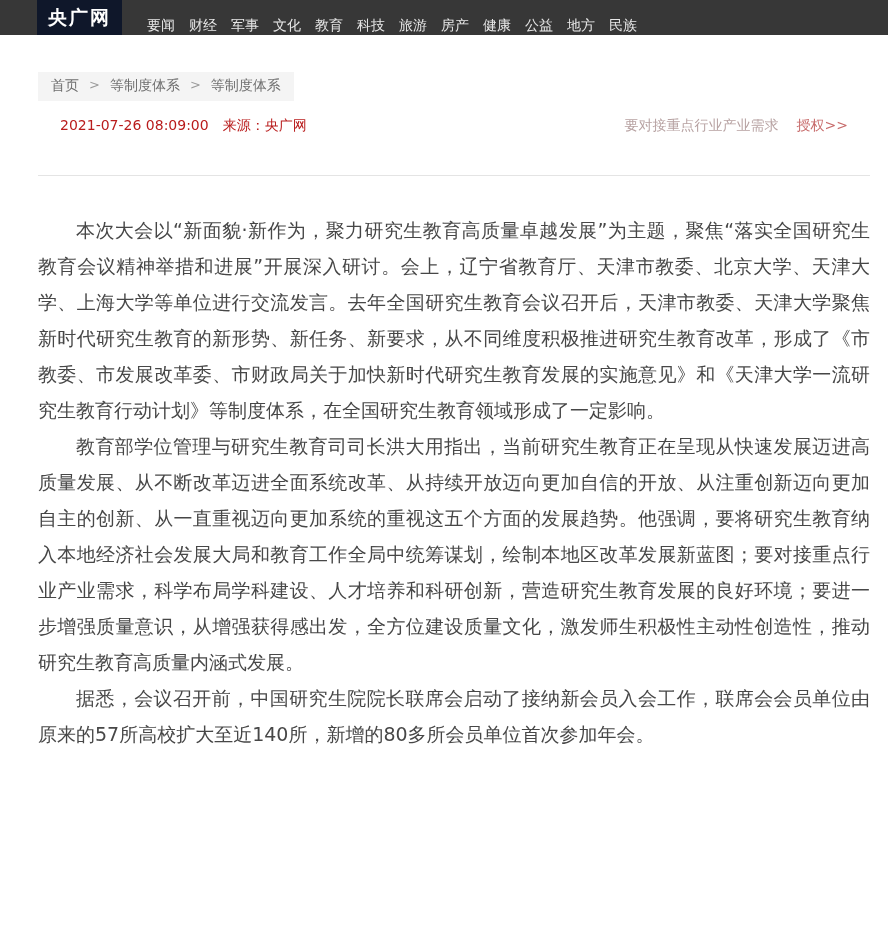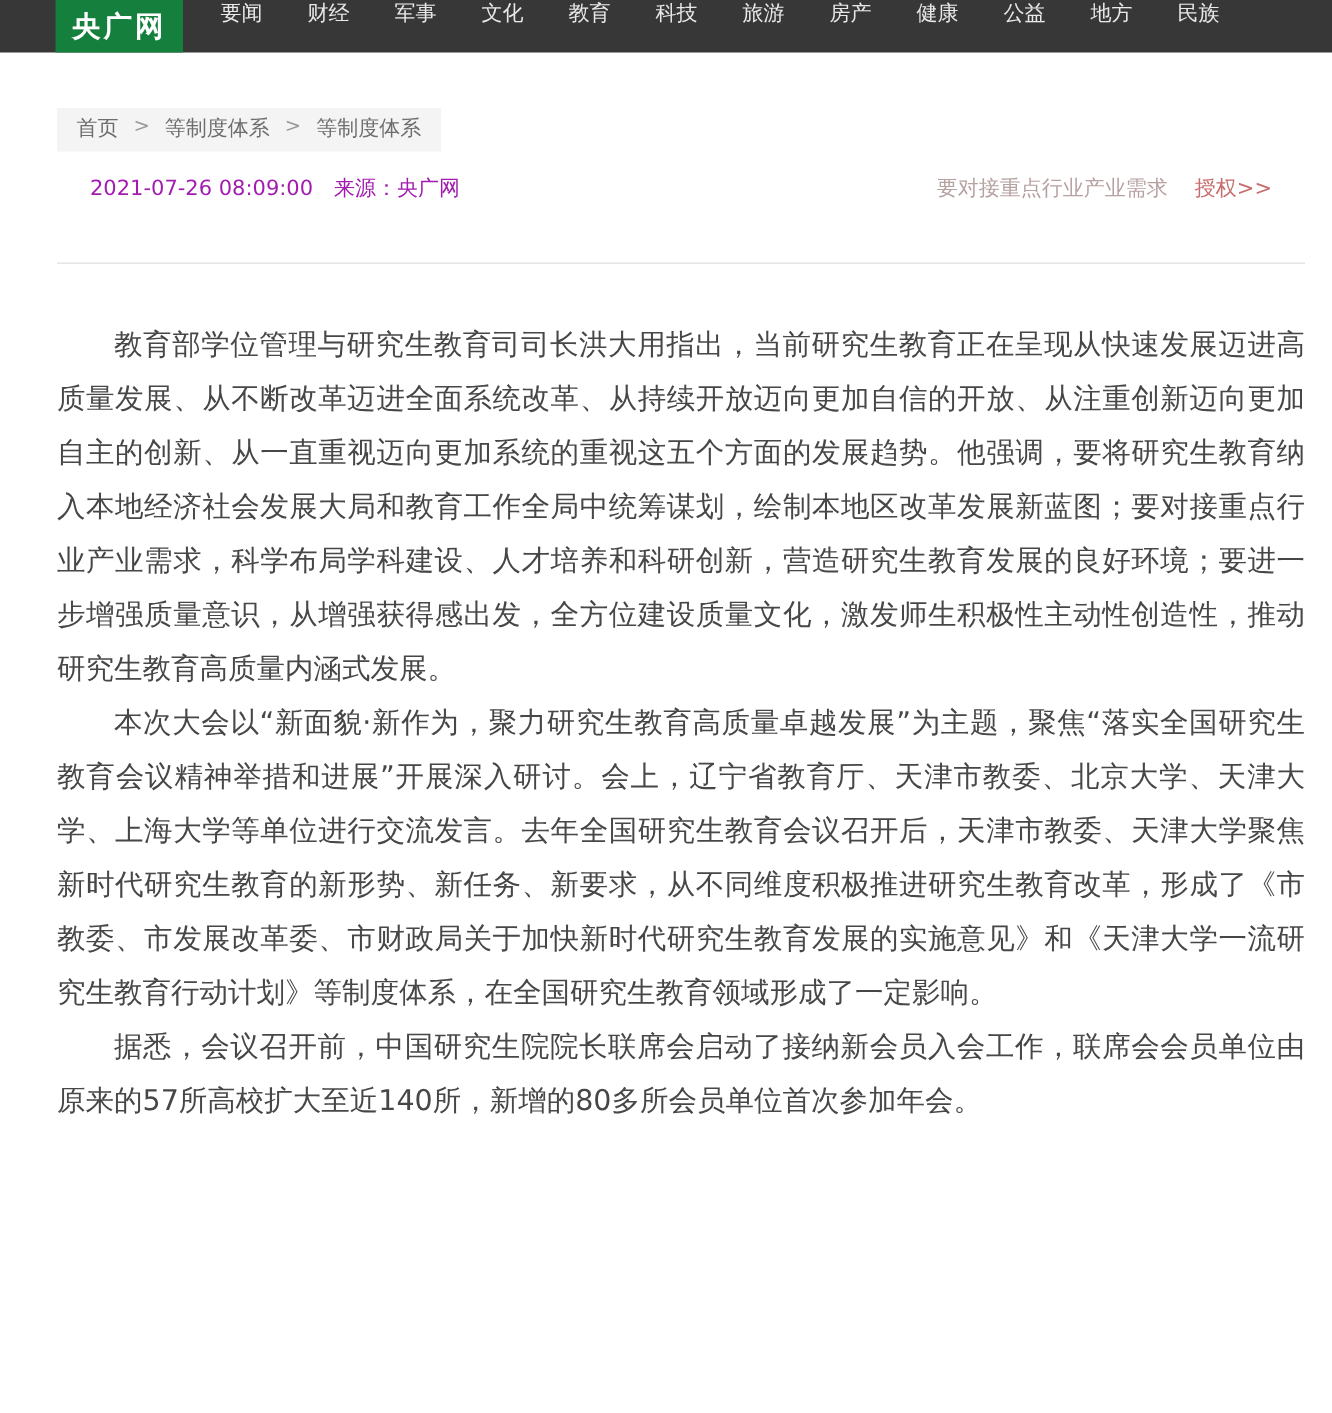--- a/index.html
+++ b/index.html
@@ -13,36 +13,36 @@
   }
   
   .topbar {
     height: 35px;
     background: #373737;
     display: flex;
     align-items: stretch;
   }
   .logo {
     margin-left: 37px;
-    background: #15803d;
+    background: #0f172a;
     color: #ffffff;
     font-weight: 700;
     font-size: 19px;
     letter-spacing: 2px;
     display: flex;
     align-items: center;
     padding: 0 11px;
     cursor: pointer;
     text-decoration: none;
   }
   .mainnav {
     display: flex;
-    align-items: flex-start;
+    align-items: flex-end;
     margin-left: 25px;
-    gap: 30px;
+    gap: 14px;
   }
   .mainnav a {
     color: #e8e8e8;
     font-size: 14px;
     text-decoration: none;
     cursor: pointer;
     white-space: nowrap;
   }
   
   .content { padding: 0 18px 0 38px; }
@@ -71,21 +71,21 @@
     letter-spacing: 1px;
   }
   .meta {
     margin-top: 16px;
     padding: 0 22px;
     display: flex;
     justify-content: space-between;
     align-items: baseline;
     font-size: 14px;
   }
-  .meta-left { color: #a21caf; }
+  .meta-left { color: #b91c1c; }
   .meta-left .src { margin-left: 14px; }
   .meta-right { color: #b7a2a2; }
   .meta-right a.authorize {
     color: #c76b6b;
     margin-left: 18px;
     text-decoration: none;
     cursor: pointer;
   }
   .divider {
     margin-top: 40px;
@@ -142,19 +142,19 @@
         <span>2021-07-26 08:09:00</span><span class="src">来源：央广网</span>
       </div>
       <div class="meta-right">
         <span>要对接重点行业产业需求</span><a class="authorize">授权&gt;&gt;</a>
       </div>
     </div>
 
     <div class="divider"></div>
 
     <article class="article-body">
+      <p>本次大会以“新面貌·新作为，聚力研究生教育高质量卓越发展”为主题，聚焦“落实全国研究生教育会议精神举措和进展”开展深入研讨。会上，辽宁省教育厅、天津市教委、北京大学、天津大学、上海大学等单位进行交流发言。去年全国研究生教育会议召开后，天津市教委、天津大学聚焦新时代研究生教育的新形势、新任务、新要求，从不同维度积极推进研究生教育改革，形成了《市教委、市发展改革委、市财政局关于加快新时代研究生教育发展的实施意见》和《天津大学一流研究生教育行动计划》等制度体系，在全国研究生教育领域形成了一定影响。</p>
       <p>教育部学位管理与研究生教育司司长洪大用指出，当前研究生教育正在呈现从快速发展迈进高质量发展、从不断改革迈进全面系统改革、从持续开放迈向更加自信的开放、从注重创新迈向更加自主的创新、从一直重视迈向更加系统的重视这五个方面的发展趋势。他强调，要将研究生教育纳入本地经济社会发展大局和教育工作全局中统筹谋划，绘制本地区改革发展新蓝图；要对接重点行业产业需求，科学布局学科建设、人才培养和科研创新，营造研究生教育发展的良好环境；要进一步增强质量意识，从增强获得感出发，全方位建设质量文化，激发师生积极性主动性创造性，推动研究生教育高质量内涵式发展。</p>
-      <p>本次大会以“新面貌·新作为，聚力研究生教育高质量卓越发展”为主题，聚焦“落实全国研究生教育会议精神举措和进展”开展深入研讨。会上，辽宁省教育厅、天津市教委、北京大学、天津大学、上海大学等单位进行交流发言。去年全国研究生教育会议召开后，天津市教委、天津大学聚焦新时代研究生教育的新形势、新任务、新要求，从不同维度积极推进研究生教育改革，形成了《市教委、市发展改革委、市财政局关于加快新时代研究生教育发展的实施意见》和《天津大学一流研究生教育行动计划》等制度体系，在全国研究生教育领域形成了一定影响。</p>
       <p>据悉，会议召开前，中国研究生院院长联席会启动了接纳新会员入会工作，联席会会员单位由原来的57所高校扩大至近140所，新增的80多所会员单位首次参加年会。</p>
     </article>
 
   </main>
 </div>
 
 </body></html>

